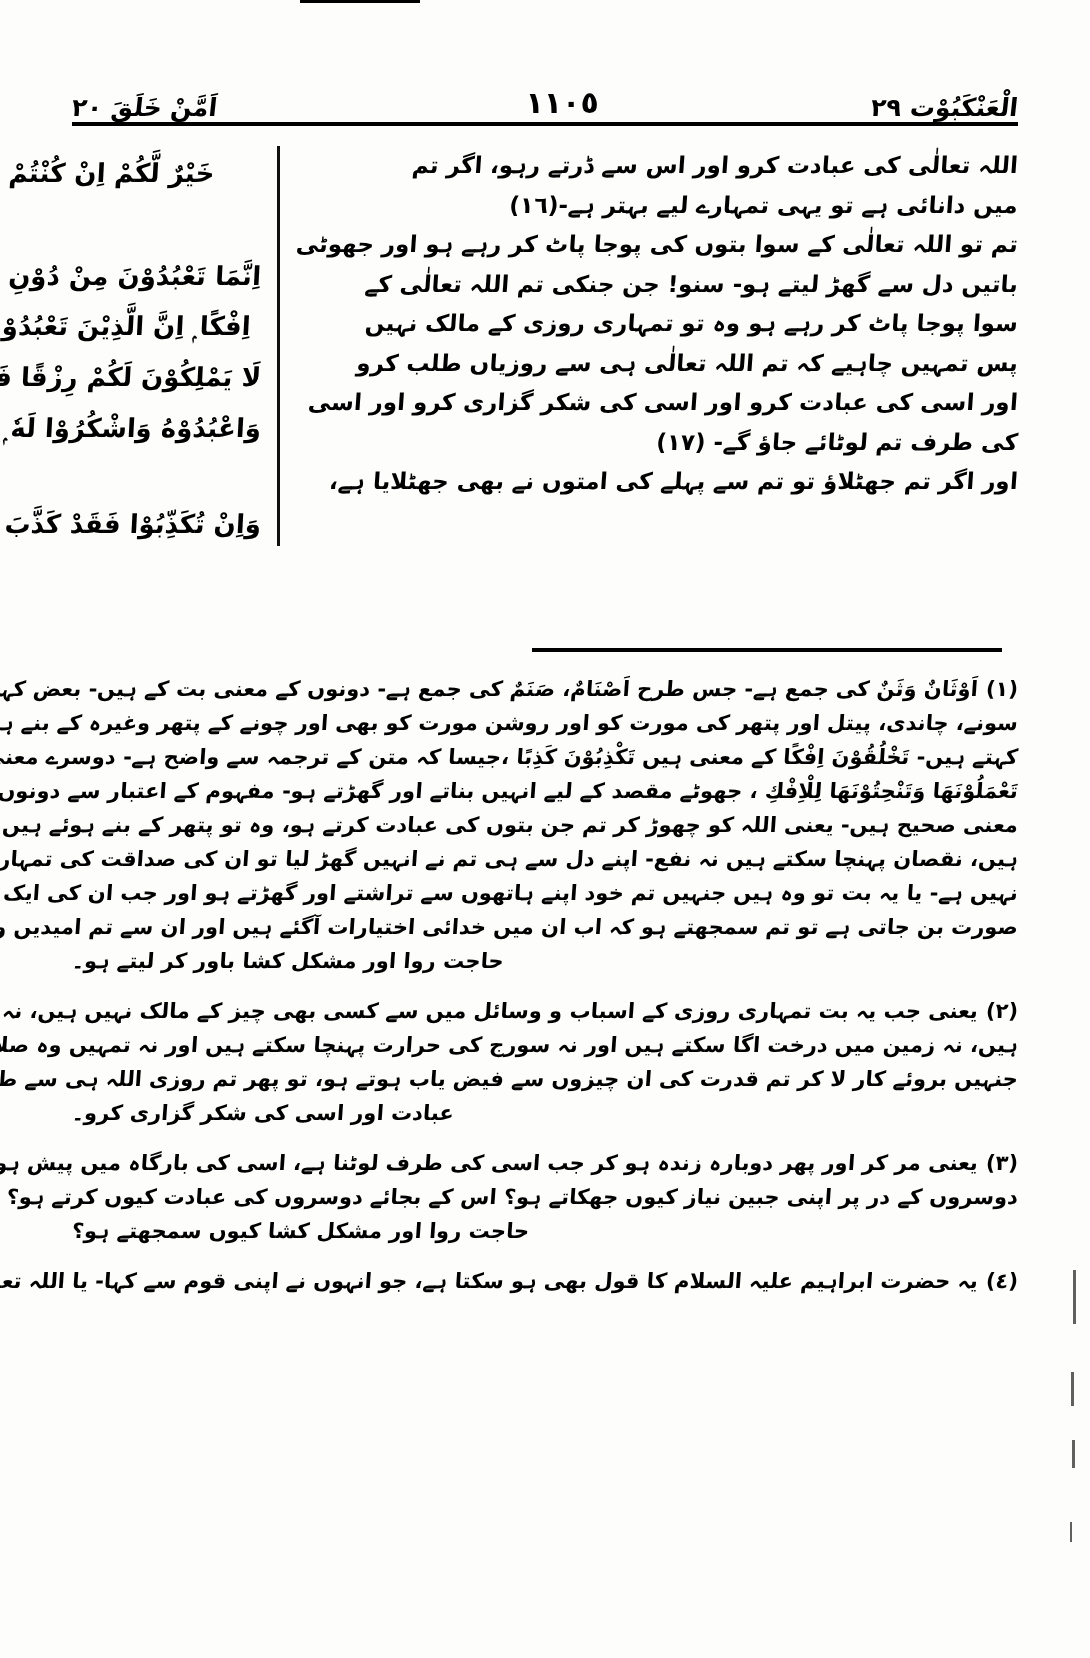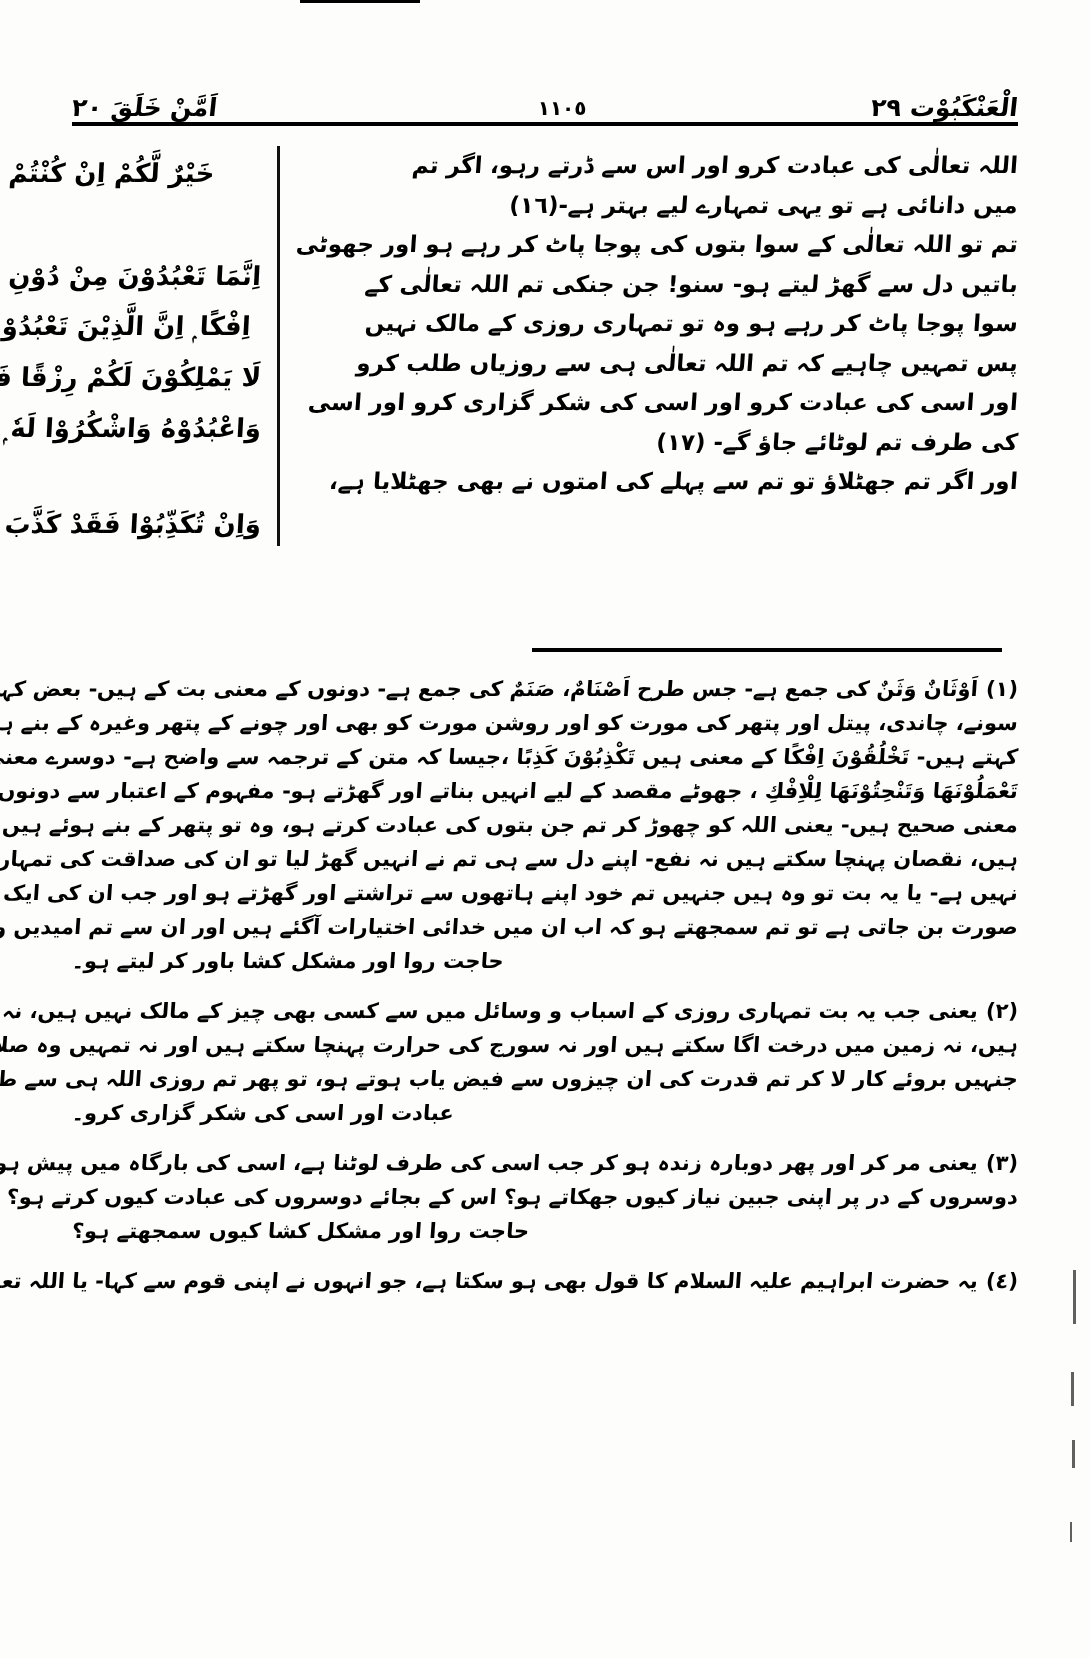--- a/index.html
+++ b/index.html
@@ -36,21 +36,21 @@
   }
   .header-side {
     font-size: 25px;
     font-weight: 700;
     letter-spacing: 0.5px;
     line-height: 1;
     white-space: nowrap;
     transform: skewX(-6deg);
   }
   .header-center {
-    font-size: 20px;
+    font-size: 30px;
     font-weight: 700;
     letter-spacing: 2px;
     line-height: 1;
     padding-bottom: 2px;
     margin-left: 36px;
   }
   .header-rule {
     position: absolute;
     top: 122px;
     right: 72px;

